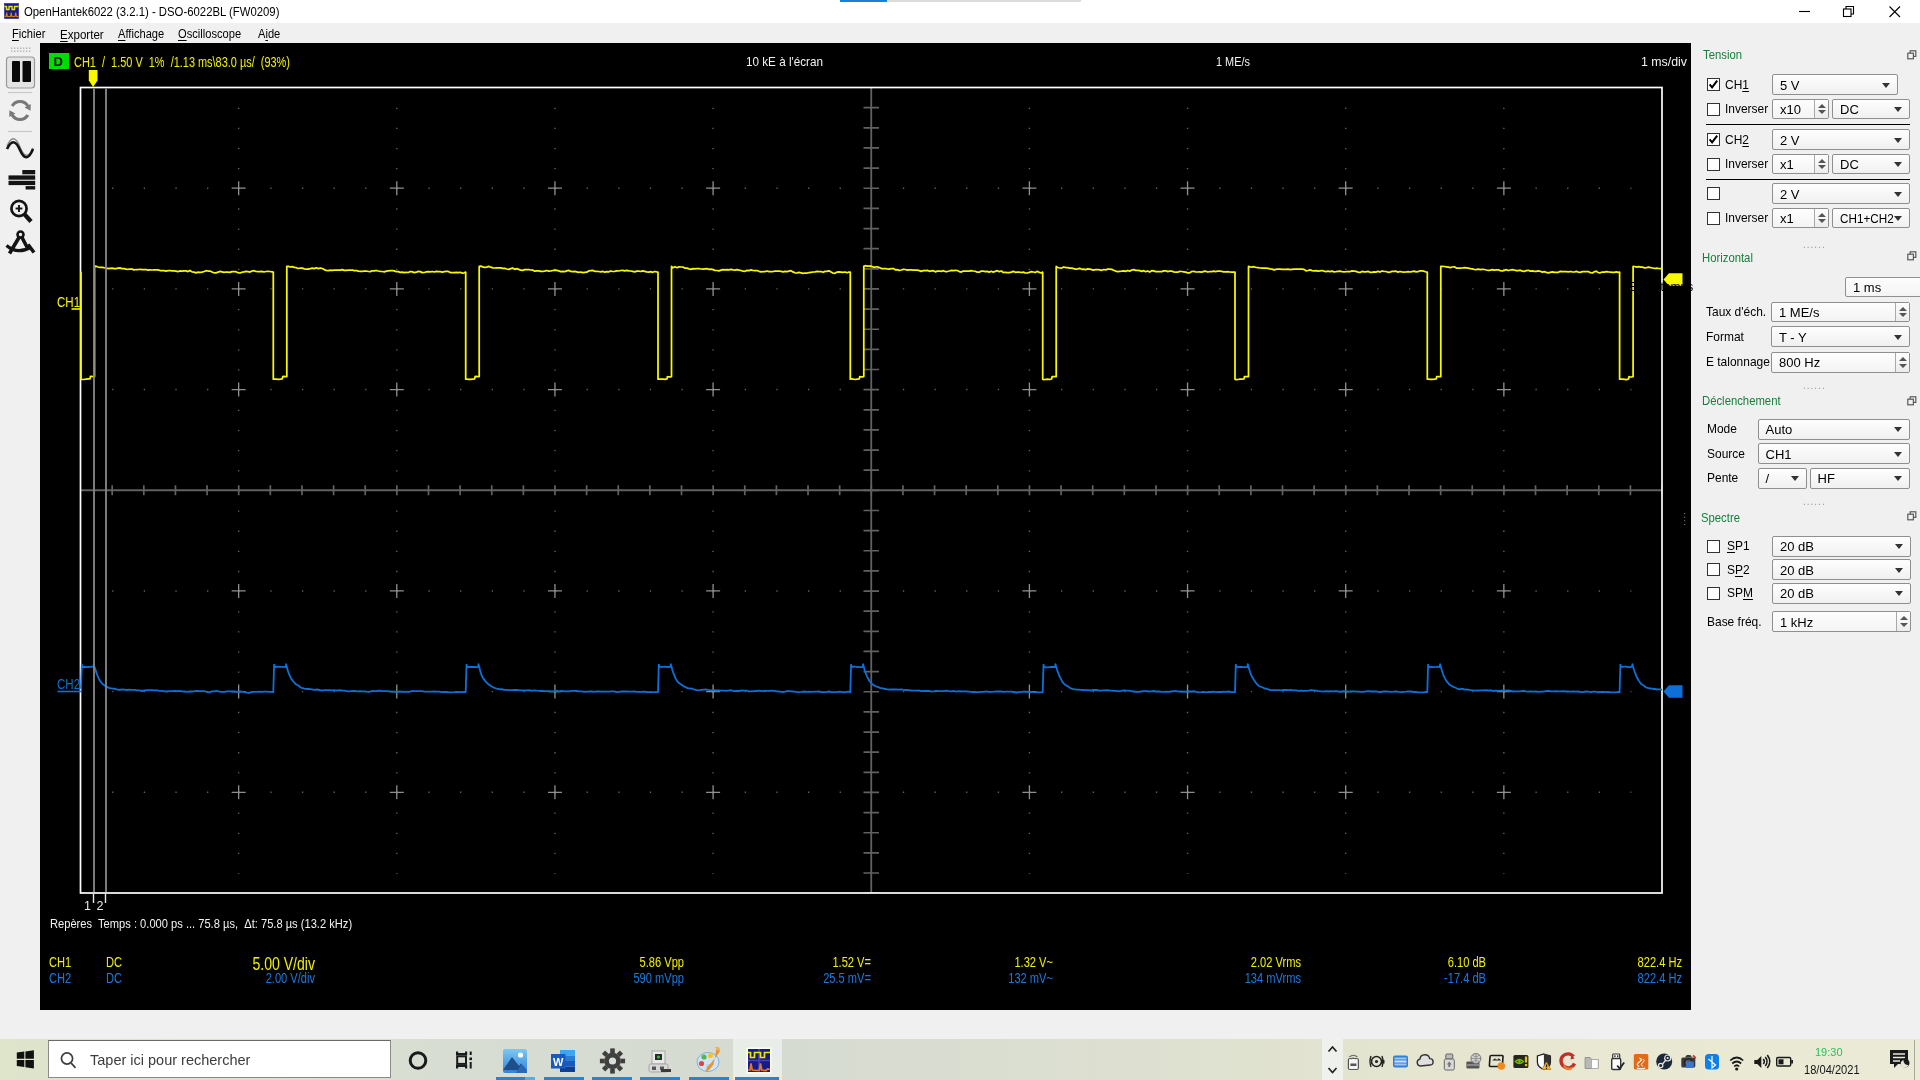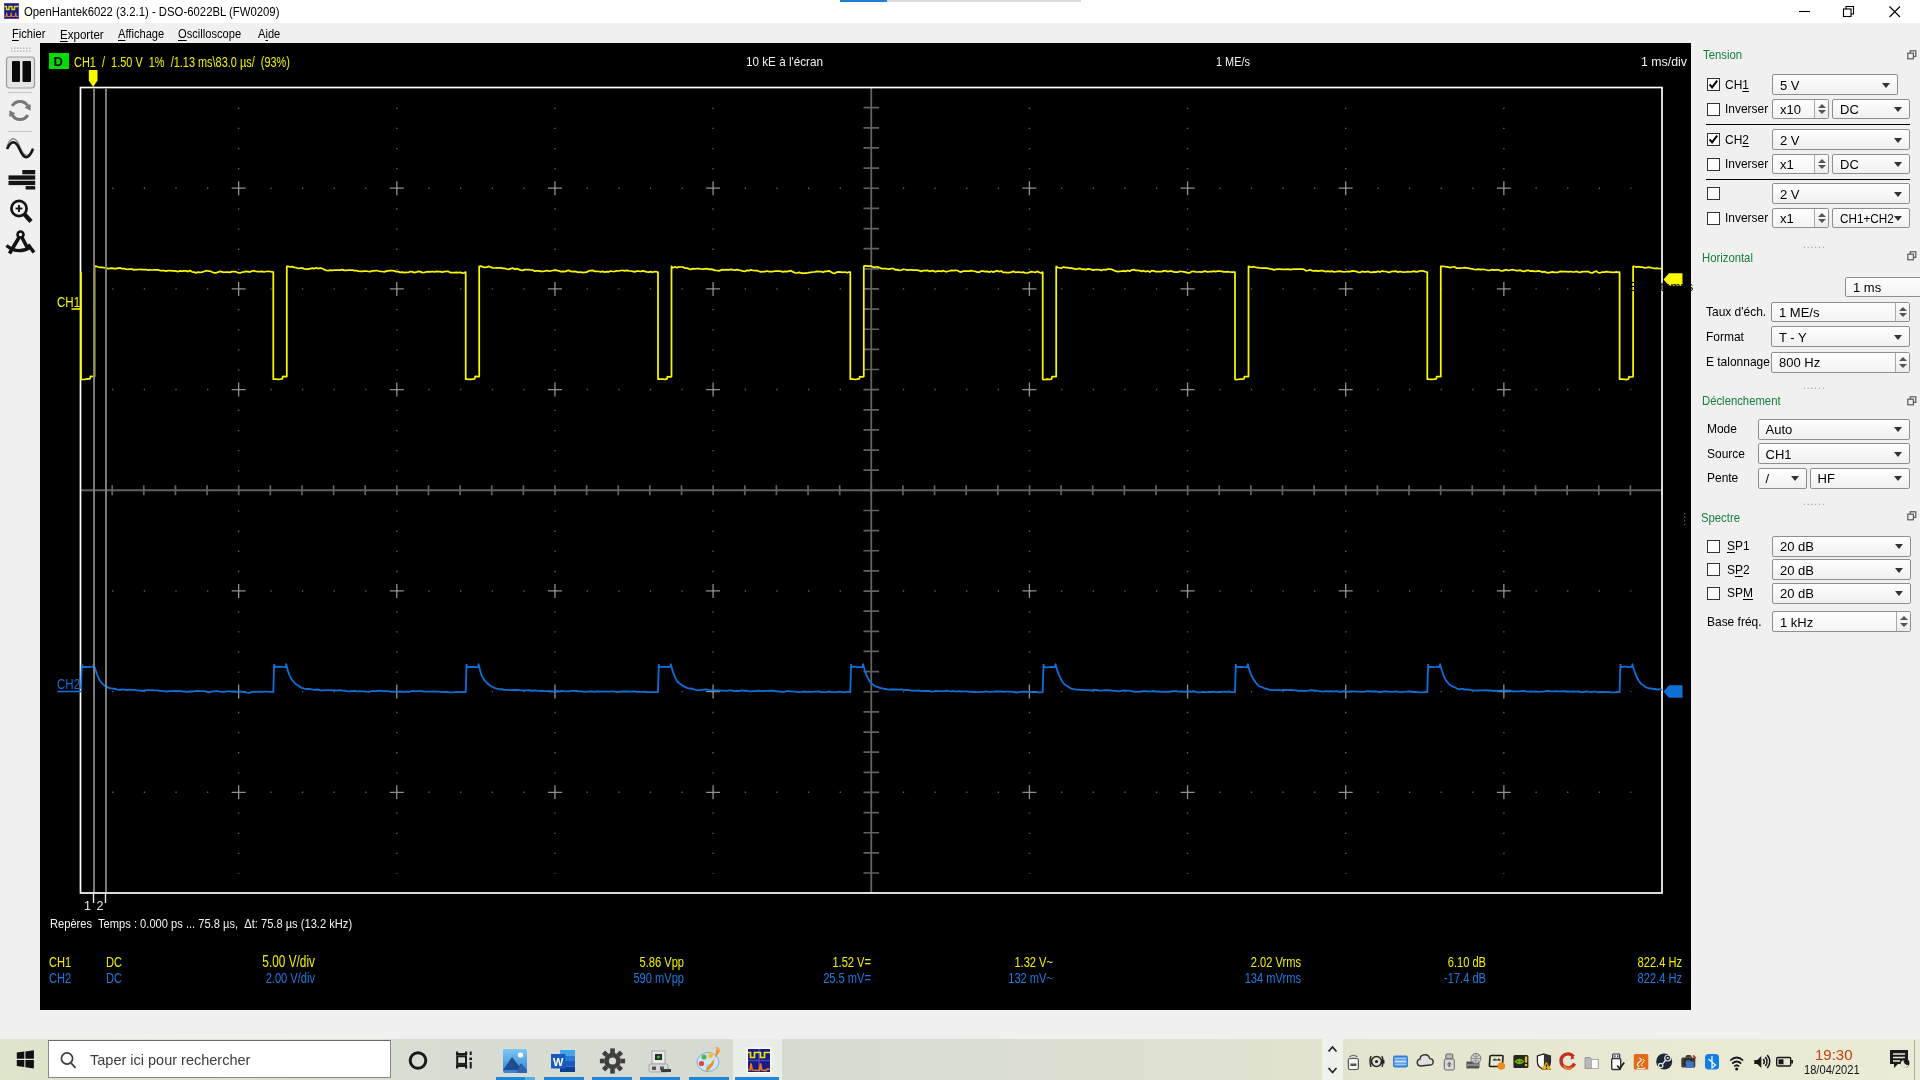--- a/index.html
+++ b/index.html
@@ -120,21 +120,21 @@
 </svg>
 <div class="txt" style="left:56.5px;top:292.5px;font-size:15px;color:#f8f800"><span style="display:inline-block;transform:scaleX(0.77);transform-origin:0 50%;">CH1</span></div>
 <div class="txt" style="left:56.5px;top:674.5px;font-size:15px;color:#0f6fd8"><span style="display:inline-block;transform:scaleX(0.77);transform-origin:0 50%;">CH2</span></div>
 <div class="txt" style="left:84px;top:898.5px;font-size:12.5px;color:#e8e8e8">1</div>
 <div class="txt" style="left:96.5px;top:898.5px;font-size:12.5px;color:#e8e8e8">2</div>
 <div class="txt" style="left:50px;top:915.5px;font-size:13px;color:#f2f2f2"><span style="display:inline-block;transform:scaleX(0.856);transform-origin:0 50%;">Repères  Temps : 0.000 ps ... 75.8 µs,  Δt: 75.8 µs (13.2 kHz)</span></div>
 <div class="txt" style="left:49px;top:952.5px;font-size:15px;color:#f0f000"><span style="display:inline-block;transform:scaleX(0.74);transform-origin:0 50%;">CH1</span></div>
 <div class="txt" style="left:49px;top:969px;font-size:15px;color:#1b79e0"><span style="display:inline-block;transform:scaleX(0.74);transform-origin:0 50%;">CH2</span></div>
 <div class="txt" style="left:106px;top:952.5px;font-size:15px;color:#f0f000"><span style="display:inline-block;transform:scaleX(0.74);transform-origin:0 50%;">DC</span></div>
 <div class="txt" style="left:106px;top:969px;font-size:15px;color:#1b79e0"><span style="display:inline-block;transform:scaleX(0.74);transform-origin:0 50%;">DC</span></div>
-<div class="txt" style="left:314.5px;top:952.5px;transform:translateX(-100%);font-size:16px;color:#f0f000"><span style="display:inline-block;transform:scaleX(0.74);transform-origin:100% 50%">5.00 V/div</span></div>
+<div class="txt" style="left:314.5px;top:952.5px;transform:translateX(-100%);font-size:19px;color:#f0f000"><span style="display:inline-block;transform:scaleX(0.74);transform-origin:100% 50%">5.00 V/div</span></div>
 <div class="txt" style="left:314.5px;top:969px;transform:translateX(-100%);font-size:15px;color:#1b79e0"><span style="display:inline-block;transform:scaleX(0.74);transform-origin:100% 50%">2.00 V/div</span></div>
 <div class="txt" style="left:684px;top:952.5px;transform:translateX(-100%);font-size:15px;color:#f0f000"><span style="display:inline-block;transform:scaleX(0.74);transform-origin:100% 50%">5.86 Vpp</span></div>
 <div class="txt" style="left:684px;top:969px;transform:translateX(-100%);font-size:15px;color:#1b79e0"><span style="display:inline-block;transform:scaleX(0.74);transform-origin:100% 50%">590 mVpp</span></div>
 <div class="txt" style="left:871px;top:952.5px;transform:translateX(-100%);font-size:15px;color:#f0f000"><span style="display:inline-block;transform:scaleX(0.74);transform-origin:100% 50%">1.52 V=</span></div>
 <div class="txt" style="left:871px;top:969px;transform:translateX(-100%);font-size:15px;color:#1b79e0"><span style="display:inline-block;transform:scaleX(0.74);transform-origin:100% 50%">25.5 mV=</span></div>
 <div class="txt" style="left:1053px;top:952.5px;transform:translateX(-100%);font-size:15px;color:#f0f000"><span style="display:inline-block;transform:scaleX(0.74);transform-origin:100% 50%">1.32 V~</span></div>
 <div class="txt" style="left:1053px;top:969px;transform:translateX(-100%);font-size:15px;color:#1b79e0"><span style="display:inline-block;transform:scaleX(0.74);transform-origin:100% 50%">132 mV~</span></div>
 <div class="txt" style="left:1301px;top:952.5px;transform:translateX(-100%);font-size:15px;color:#f0f000"><span style="display:inline-block;transform:scaleX(0.74);transform-origin:100% 50%">2.02 Vrms</span></div>
 <div class="txt" style="left:1301px;top:969px;transform:translateX(-100%);font-size:15px;color:#1b79e0"><span style="display:inline-block;transform:scaleX(0.74);transform-origin:100% 50%">134 mVrms</span></div>
 <div class="txt" style="left:1486px;top:952.5px;transform:translateX(-100%);font-size:15px;color:#f0f000"><span style="display:inline-block;transform:scaleX(0.74);transform-origin:100% 50%">6.10 dB</span></div>
@@ -489,13 +489,13 @@
       <rect x="2.8" y="6.8" width="5" height="5" fill="#1a1a1a"></rect>
     </g>
     <g transform="translate(1888,1048)">
       <path d="M2 2 h18 v14 h-10 l-4 4 v-4 h-4z" fill="#1a1a1a"></path>
 <path d="M5 6 h12 M5 9.5 h12 M5 13 h7" stroke="#e8e8d8" stroke-width="1.3"></path>
 <circle cx="17" cy="15" r="4.5" fill="#1a1a1a"></circle>
       <path d="M15.5 12 a4 4 0 1 0 5 5 a4.5 4.5 0 0 1 -5 -5z" fill="#e8e8d8"></path>
     </g>
     <line x1="1914.5" y1="1040" x2="1914.5" y2="1080" stroke="#a8ab9e" stroke-width="1"></line>
   </svg>
-<div class="txt" style="left:1815px;top:1045.5px;font-size:15px;color:#c2410c"><span style="display:inline-block;transform:scaleX(1.0);transform-origin:0 50%;">19:30</span></div>
+<div class="txt" style="left:1815px;top:1045.5px;font-size:11px;color:#22c55e"><span style="display:inline-block;transform:scaleX(1.0);transform-origin:0 50%;">19:30</span></div>
 <div class="txt" style="left:1804px;top:1063px;font-size:12.5px;color:#151515"><span style="display:inline-block;transform:scaleX(0.89);transform-origin:0 50%;">18/04/2021</span></div>
 </body></html>

